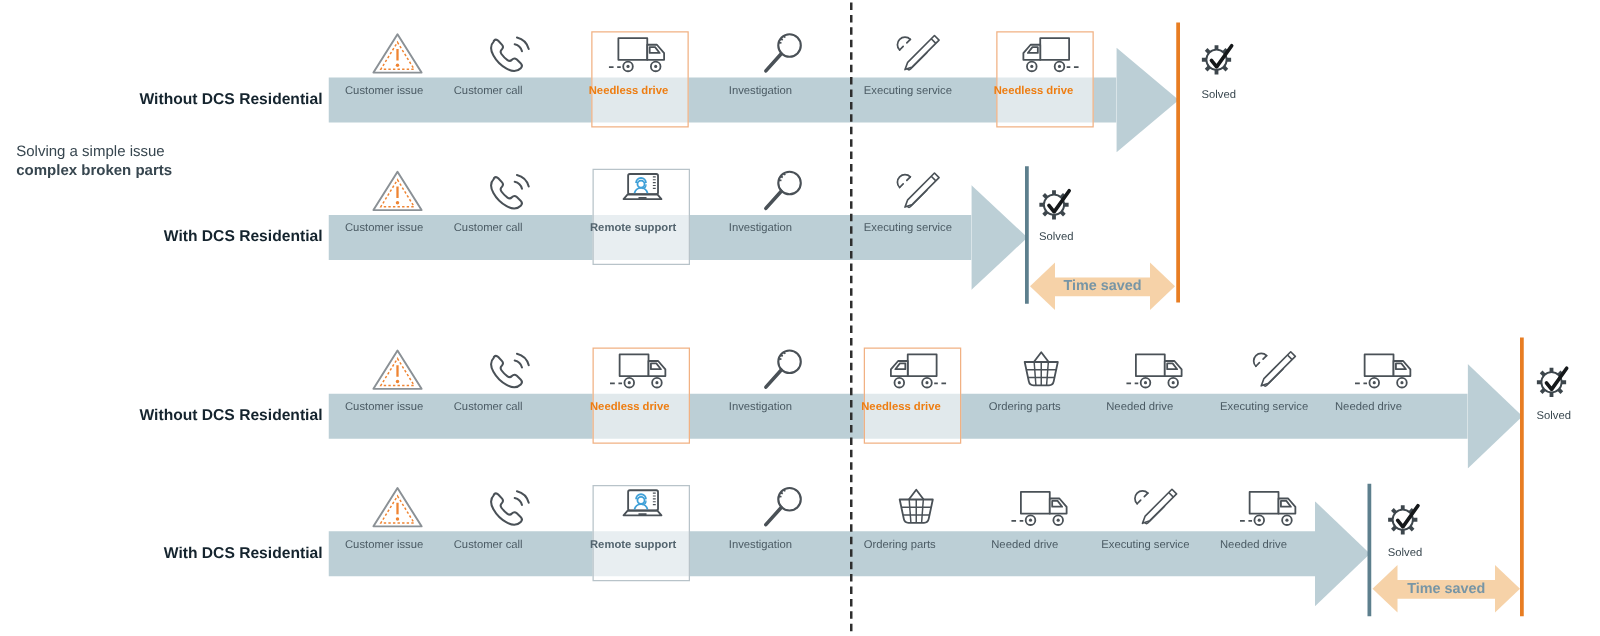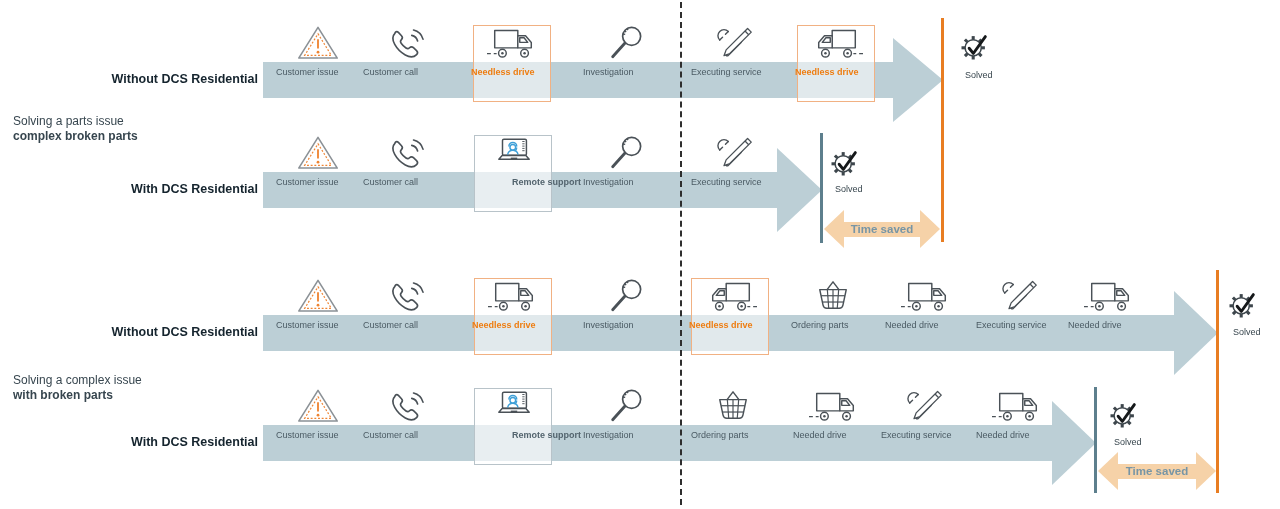--- a/index.html
+++ b/index.html
@@ -22,49 +22,45 @@
   .gt2{font-weight:bold;}
   .step-box{position:absolute;width:78px;height:77px;background:rgba(255,255,255,0.55);z-index:4;box-sizing:border-box;}
   .box-orange{border:1.5px solid var(--box-orange-border);}
   .box-slate{border:1.5px solid var(--box-slate-border);background:rgba(255,255,255,0.65);}
   .step-icon{position:absolute;width:60px;height:41px;display:flex;align-items:flex-end;
              justify-content:center;z-index:6;}
   .step-label{position:absolute;width:84px;font-size:9px;line-height:10.5px;color:var(--step-label);
               text-align:left;z-index:6;}
   .step-label.boxed{font-weight:bold;}
   .step-label.orange{color:var(--orange-text);}
-  .step-label.slate{color:var(--slate-text);margin-left:40px;}
+  .step-label.slate{color:var(--slate-text);}
   .solved-icon-wrap{position:absolute;width:36px;height:36px;z-index:6;}
-  .solved-label{position:absolute;width:60px;font-size:9px;color:#37454d;z-index:6;padding-left:20px;}
+  .solved-label{position:absolute;width:60px;font-size:9px;color:#37454d;text-align:center;z-index:6;}
   .vline{position:absolute;width:3px;z-index:5;}
   .vline.orange{background:var(--orange);}
   .vline.gray{background:var(--gray-line);}
   .ts{position:absolute;height:38px;z-index:2;}
   .ts-bar{position:absolute;left:14px;right:14px;top:12px;height:15px;background:var(--ts-fill);}
   .ts-head{position:absolute;top:0;width:0;height:0;border-top:19px solid transparent;
            border-bottom:19px solid transparent;}
   .ts-l{left:0;border-right:20px solid var(--ts-fill);}
   .ts-r{right:0;border-left:20px solid var(--ts-fill);}
   .ts-label{position:absolute;left:0;right:0;top:11px;text-align:center;font-weight:bold;
             font-size:11.5px;color:var(--ts-text);line-height:16px;}
 </style>
 </head>
 <body>
 
 <div class="canvas">
 
   <div class="dash-line"></div>
 
   <div class="group-title" style="top:114px;">
-    <div class="gt1">Solving a parts issue</div>
+    <div class="gt1">Solving a simple issue</div>
     <div class="gt2">complex broken parts</div>
-  </div>
-  <div class="group-title" style="top:373px;">
-    <div class="gt1">Solving a complex issue</div>
-    <div class="gt2">with broken parts</div>
   </div>
 
   <div class="row-label" style="top:72px;">Without DCS Residential</div>
   <div class="row-label" style="top:182px;">With DCS Residential</div>
   <div class="row-label" style="top:325px;">Without DCS Residential</div>
   <div class="row-label" style="top:435px;">With DCS Residential</div>
 
   <div id="diagram-rows">
       <div class="band" style="left: 263px; top: 62px; width: 630px;"></div>
       <div class="band-head" style="left: 893px; top: 38px; width: 50px;"></div>

